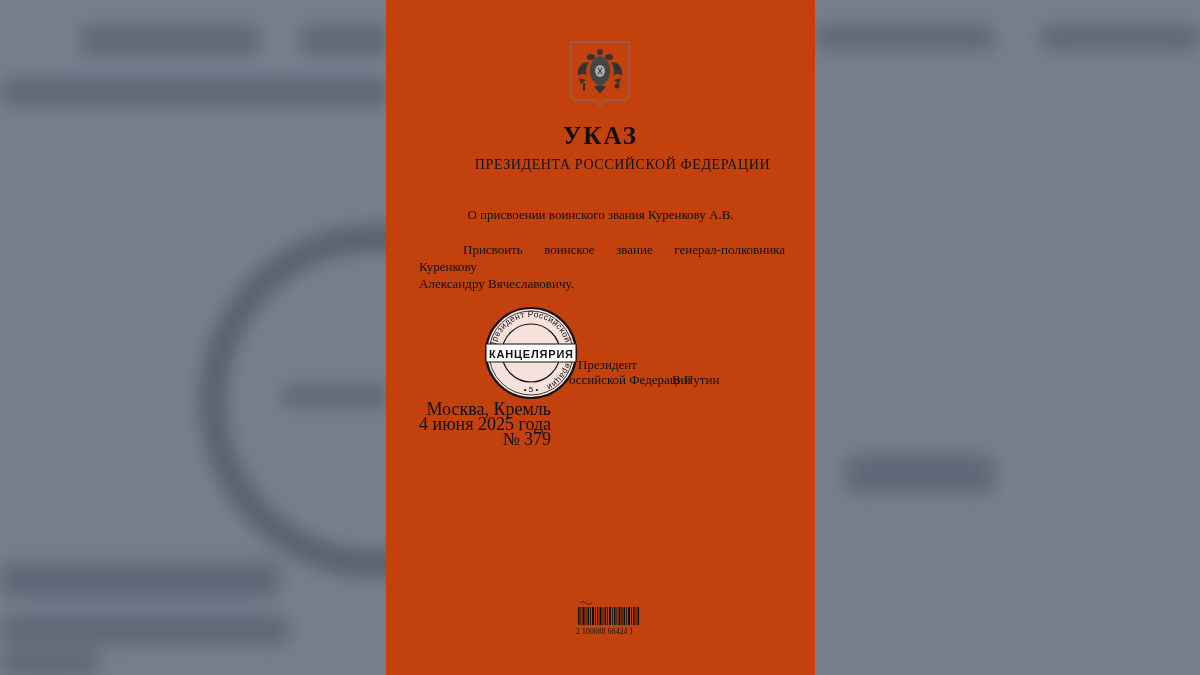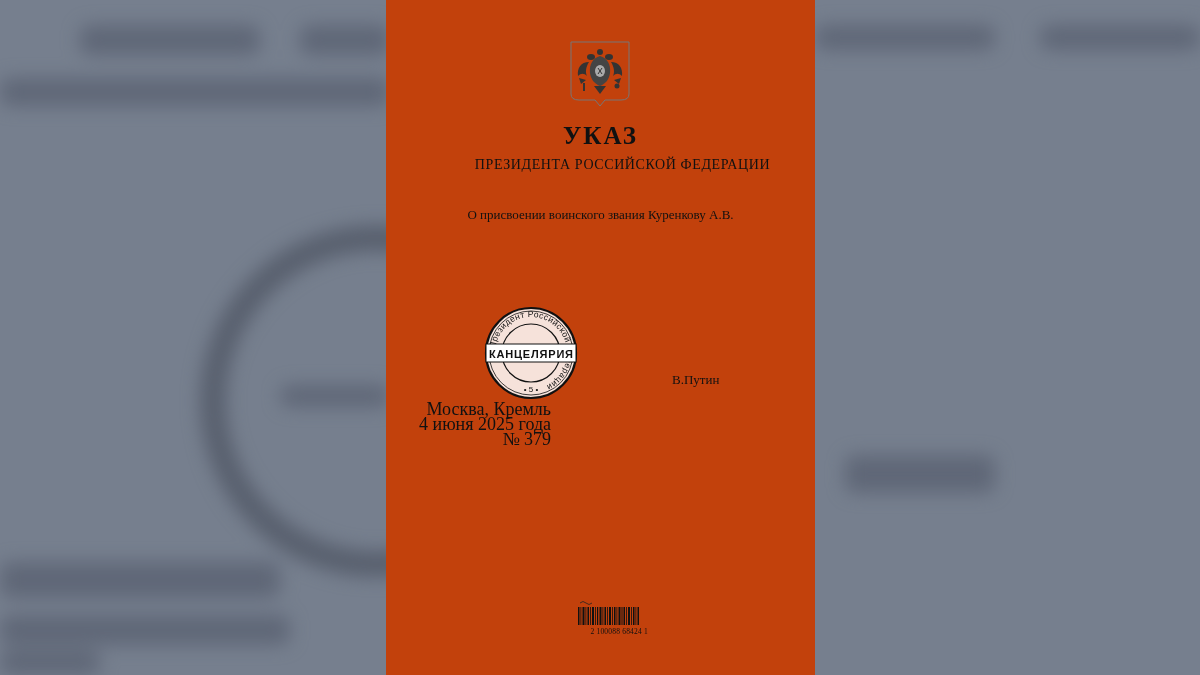--- a/index.html
+++ b/index.html
@@ -136,21 +136,20 @@
     }
     .barcode-num {
       position: absolute;
       left: 190px;
       top: 627px;
       width: 72px;
       font-size: 7.5px;
       font-family: "Liberation Serif", serif;
       letter-spacing: 0.2px;
       white-space: nowrap;
-      text-align: right;
     }
   </style>
 </head>
 <body>
 
 <div class="stage">
 
   <div class="bg-layer">
     <div class="bg-bar" style="left:80px;top:25px;width:180px;height:30px;"></div>
     <div class="bg-bar" style="left:300px;top:25px;width:90px;height:30px;"></div>
@@ -183,21 +182,29 @@
         <circle cx="48" cy="46" r="2.5"></circle>
       </g>
       <ellipse cx="31" cy="31" rx="5" ry="6" fill="#fff" opacity="0.55"></ellipse>
       <path d="M29 28 L33 34 M33 28 L29 34" stroke="#333" stroke-width="1"></path>
     </svg>
 
     <div class="title">УКАЗ</div>
     <div class="subtitle">ПРЕЗИДЕНТА РОССИЙСКОЙ ФЕДЕРАЦИИ</div>
     <div class="heading">О присвоении воинского звания Куренкову А.В.</div>
 
-
+    <div class="body-text">
+      <span class="line1">Присвоить воинское звание генерал-полковника Куренкову</span>
+      <span style="display:block;text-indent:0;">Александру Вячеславовичу.</span>
+    </div>
+
+    <div class="sig-block">
+      <span class="pos1">Президент</span>
+      <span style="display:block;">Российской Федерации</span>
+    </div>
     <div class="sig-name">В.Путин</div>
 
     <svg class="stamp" viewBox="0 0 94 94">
       <defs>
         <path id="stampArc" d="M 47 47 m -36 0 a 36 36 0 1 1 72 0 a 36 36 0 1 1 -72 0"></path>
       </defs>
       <circle cx="47" cy="47" r="45" fill="#ffffff" fill-opacity="0.85" stroke="#111" stroke-width="2.2"></circle>
       <circle cx="47" cy="47" r="42" fill="none" stroke="#111" stroke-width="0.8"></circle>
       <circle cx="47" cy="47" r="29" fill="none" stroke="#111" stroke-width="1.2"></circle>
       <text font-family="Liberation Sans, sans-serif" font-size="8.5" fill="#111" letter-spacing="0.4">

